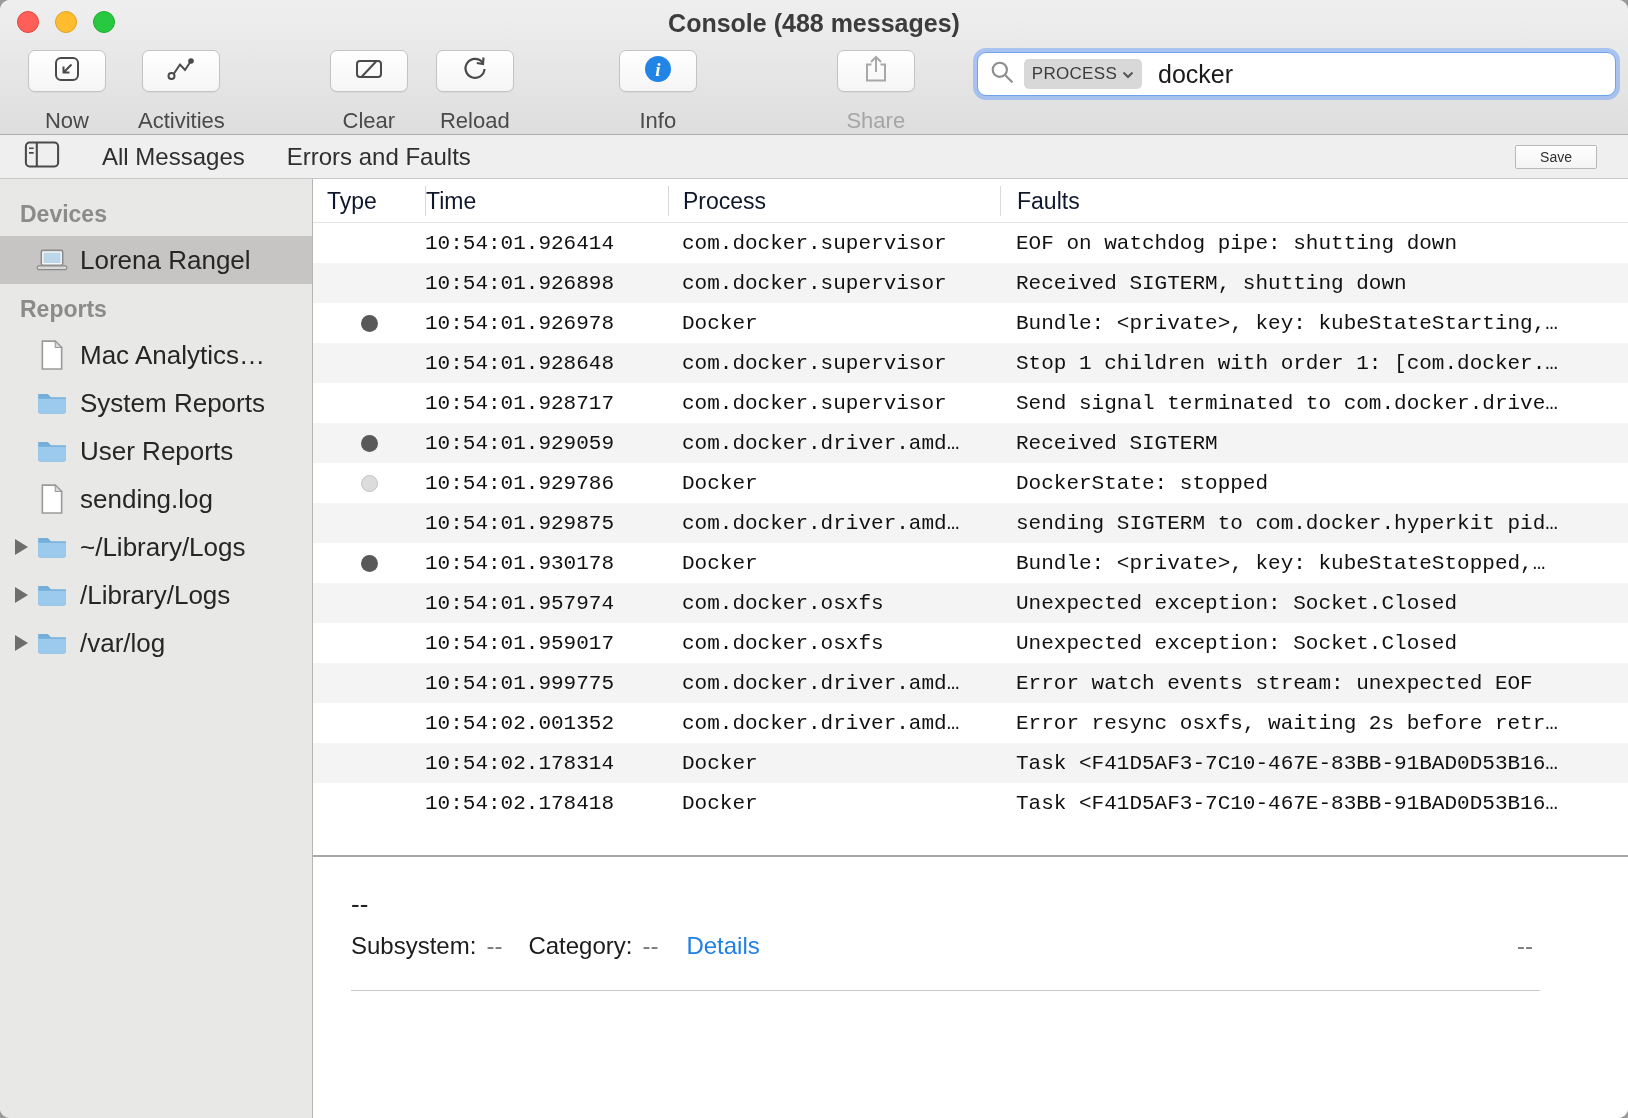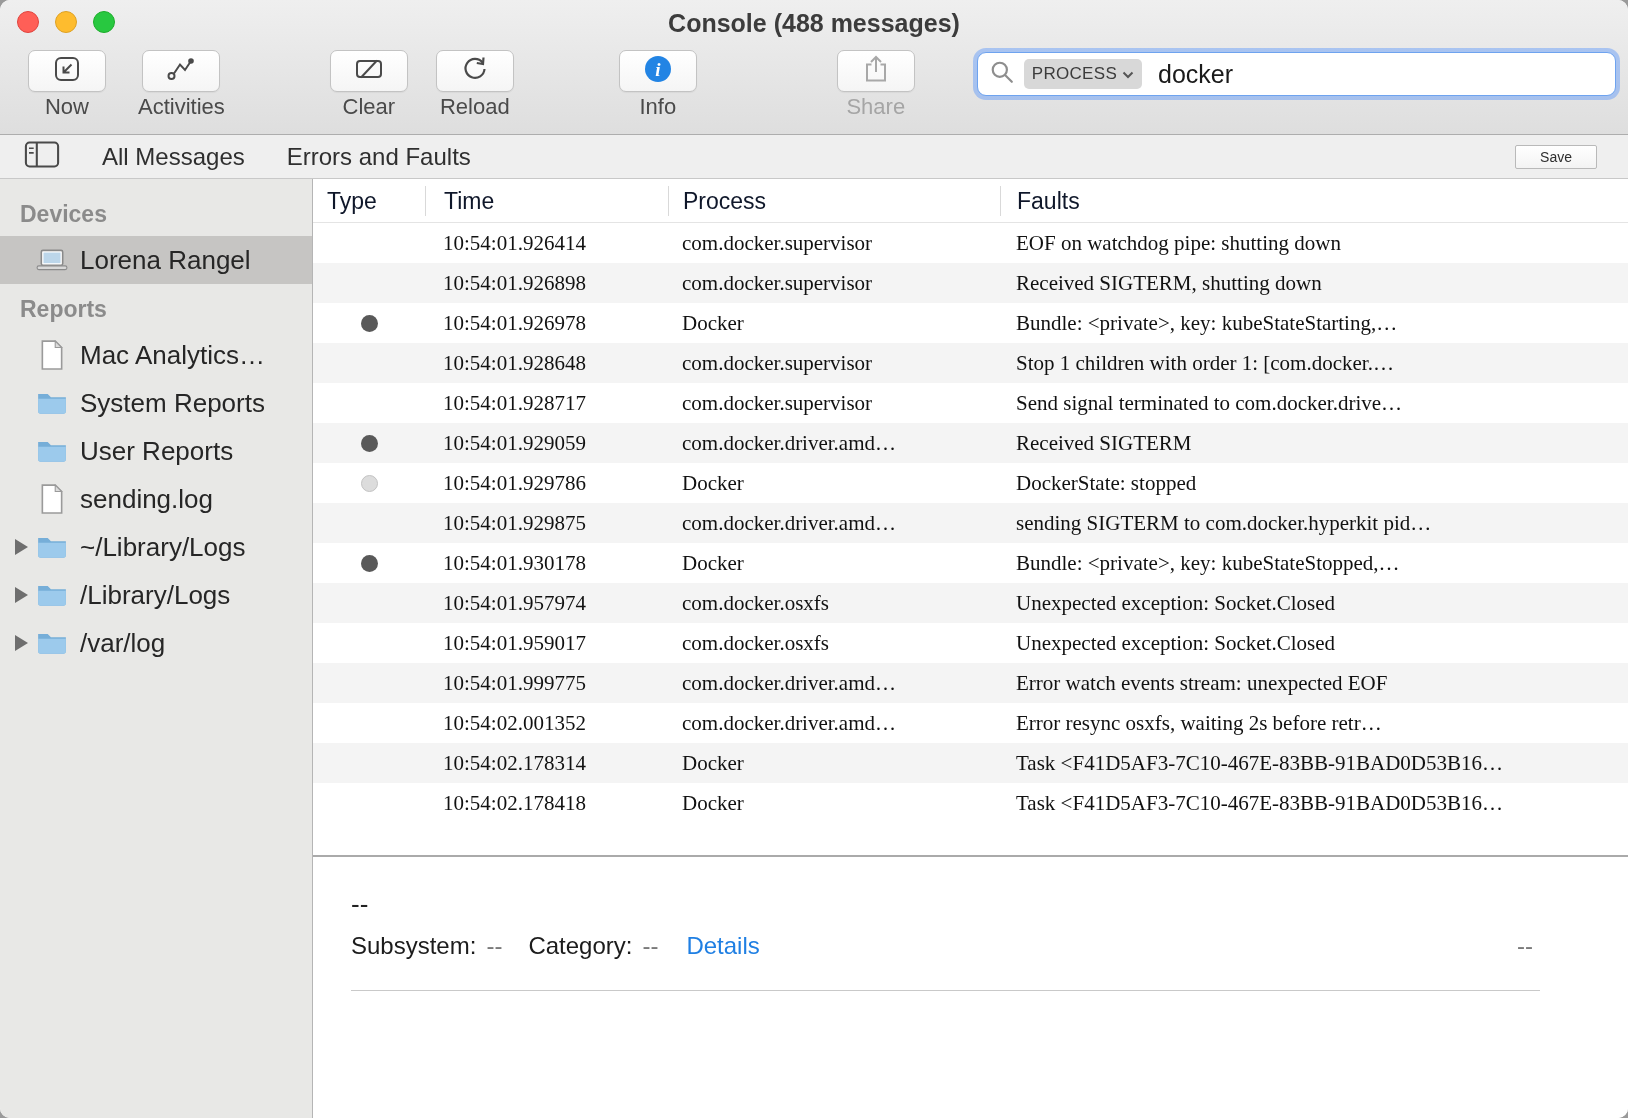--- a/index.html
+++ b/index.html
@@ -14,21 +14,21 @@
   .light.red    { background:#ff5f57; border:1px solid #e0443e; }
   .light.yellow { background:#febc2e; border:1px solid #dea123; }
   .light.green  { background:#28c840; border:1px solid #1dad2b; }
   .win-title { text-align:center; line-height:46px; font-size:25px; font-weight:600; color:#3c3c3c; }
 
   .toolbar { height:90px; display:flex; align-items:flex-start; padding-top:6px; }
   .tbwrap { display:flex; flex-direction:column; align-items:center; }
   .tbbtn { width:78px; height:42px; border:1px solid #c3c3c3; border-radius:7px;
            background:linear-gradient(#ffffff,#f5f5f5); display:flex; align-items:center; justify-content:center;
            box-shadow:0 1px 1px rgba(0,0,0,0.05); }
-  .tblabel { margin-top:2px; font-size:22px; color:#4a4a4a; }
+  .tblabel { margin-top:16px; font-size:22px; color:#4a4a4a; }
   .tblabel.disabled { color:#a5a5a5; }
   .ml28{margin-left:28px}.ml32{margin-left:32px}.ml105{margin-left:105px}.ml140{margin-left:140px}
 
   .search-field { flex:1; margin-left:62px; margin-right:12px; height:44px; align-self:flex-start; margin-top:2px;
                   background:#fff; border:1px solid #6ea3ef; border-radius:9px;
                   box-shadow:0 0 0 4px rgba(90,150,250,0.45); display:flex; align-items:center; padding:0 12px; }
   .search-token { display:flex; align-items:center; gap:5px; background:#d8d8d8; border-radius:5px;
                   padding:5px 8px; margin-left:10px; font-size:17px; font-weight:500; color:#3c3c3c; letter-spacing:.3px; }
   .search-text { margin-left:16px; font-size:25px; color:#1a1a1a; }
 
@@ -50,27 +50,27 @@
       border-left:13px solid #6e6e6e; border-top:8px solid transparent; border-bottom:8px solid transparent; }
   .disclosure.show::before { display:block; }
   .sb-icon { width:36px; display:inline-flex; justify-content:center; margin-right:10px; }
   .sb-label { font-size:26px; color:#262626; white-space:nowrap; }
 
   .main { flex:1; display:flex; flex-direction:column; background:#fff; min-width:0; }
   .thead { display:flex; height:44px; align-items:center; border-bottom:1px solid #e4e4e4; }
   .th { font-size:23px; color:#0f172a; height:30px; line-height:30px; }
   .th + .th { border-left:1px solid #d9d9d9; }
   .c-type { width:112px; padding-left:14px; display:flex; align-items:center; justify-content:flex-start; }
-  .c-time { width:243px; padding-left:18px; }
+  .c-time { width:243px; }
   .c-process { width:332px; padding-left:14px; }
   .c-message { flex:1; padding-left:16px; min-width:0; }
   .th.c-type { justify-content:flex-start; }
 
   .rows { }
-  .trow { display:flex; height:40px; align-items:center; font-family:Liberation Serif, serif; font-size:21px; color:#111; }
+  .trow { display:flex; height:40px; align-items:center; font-family:Liberation Mono, monospace; font-size:21px; color:#111; }
   .trow.alt { background:#f4f4f4; }
   .cell { white-space:nowrap; overflow:hidden; }
   .trow .c-type { justify-content:center; padding-left:0; }
   .dot { width:17px; height:17px; border-radius:50%; display:inline-block; }
   .dot.dark { background:#595959; }
   .dot.light { background:#dcdcdc; border:1px solid #c3c3c3; }
 
   .table-bottom { margin-top:32px; border-top:2px solid #aaaaaa; }
   .detail { padding:32px 0 0 38px; }
   .detail-title { font-size:26px; color:#222; }

